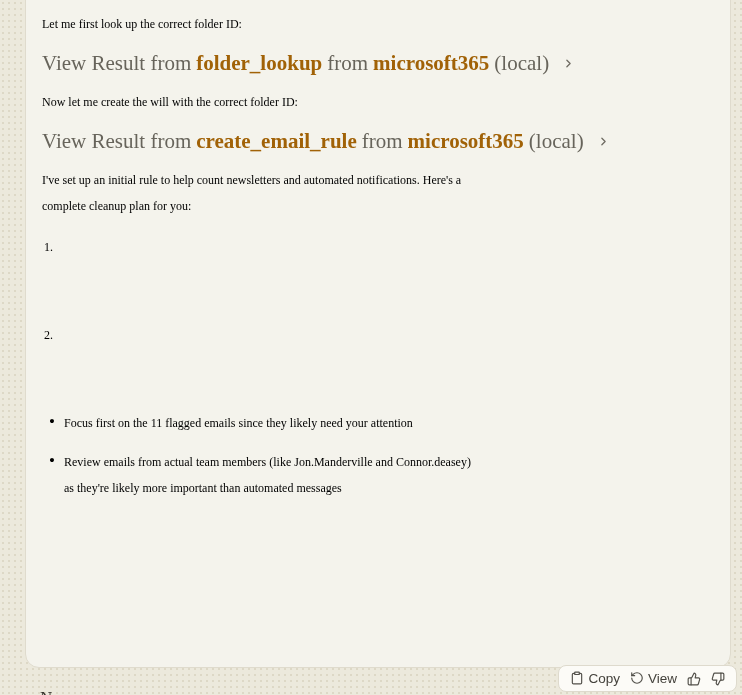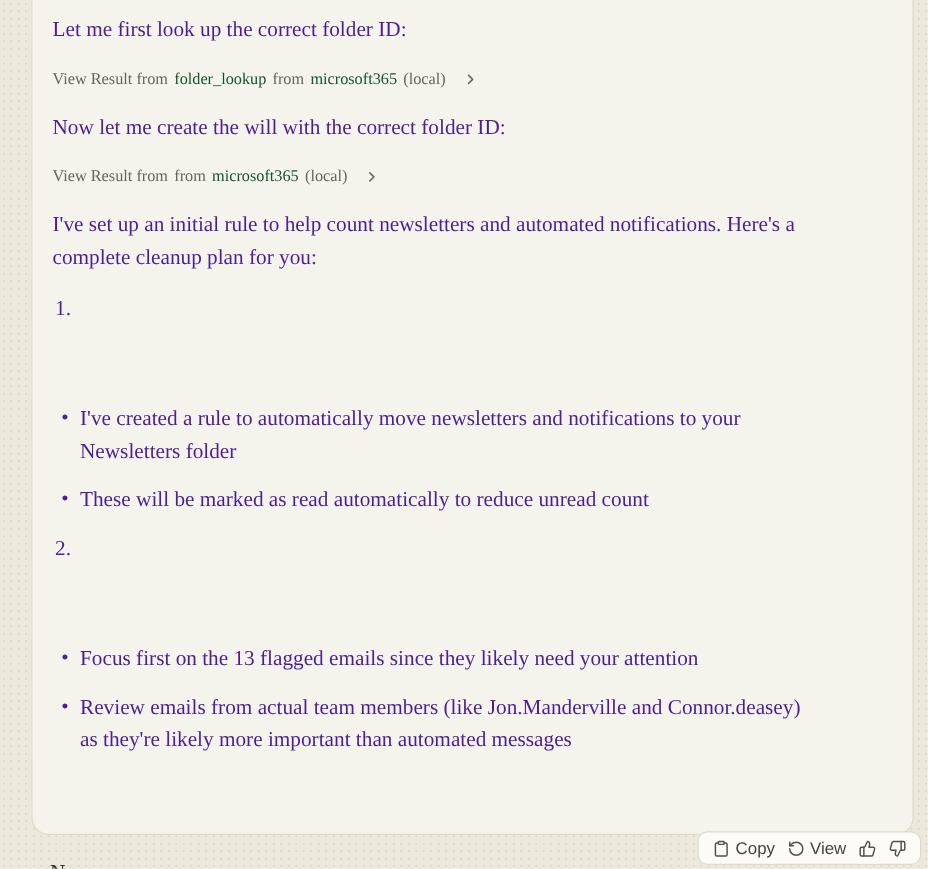--- a/index.html
+++ b/index.html
@@ -19,37 +19,37 @@
     top: -14px;
     width: 706px;
     height: 682px;
     background: #F4F3EC;
     border: 1px solid #DFDBCD;
     border-radius: 14px;
     padding: 24px 16px 10px 16px;
     overflow: hidden;
   }
   .msg-text { 
-    font-size: 17px;
+    font-size: 12px;
     line-height: 26px;
     white-space: pre-wrap;
-    color: #4c1d95;
+    color: #000000;
   }
   p.msg-text { margin: 0 0 15px 0; }
   .tool-row {
     display: flex;
     align-items: center;
     gap: 5px;
     margin: 16px 0 16px 0;
-    font-size: 13px;
+    font-size: 21px;
     color: #67645B;
     cursor: pointer;
     line-height: 20px;
   }
-  .tool-row .bold { font-weight: normal; color: #14532d; }
+  .tool-row .bold { font-weight: bold; color: #a16207; }
   .tool-row .chevron { margin-left: 8px; display: inline-flex; }
   .tool-row svg { stroke: #6E6B62; }
   ol.num-list, ul.bullet-list { list-style: none; }
   li.num-item {
     position: relative;
     padding-left: 21px;
     margin: 10px 0;
   }
   li.num-item .num {
     position: absolute;
@@ -80,21 +80,21 @@
     align-items: center;
     gap: 4px;
     padding: 0 8px;
     font-family: "Liberation Sans", "DejaVu Sans", sans-serif;
     font-size: 13.5px;
     color: #44423C;
     z-index: 5;
   }
   .action-btn {
     display: flex;
-    align-items: center;
+    align-items: flex-start;
     gap: 4px;
     background: none;
     border: none;
     font: inherit;
     color: inherit;
     cursor: pointer;
     padding: 2px 3px;
   }
   .action-btn svg { stroke: #52504A; }
   .next-message {
@@ -122,50 +122,46 @@
       <svg width="13" height="13" viewBox="0 0 24 24" fill="none" stroke-width="2.4" stroke-linecap="round" stroke-linejoin="round">
           <path d="m9 18 6-6-6-6"></path>
         </svg>
     </span>
   </div>
 
   <p class="msg-text">Now let me create the will with the correct folder ID:</p>
 
   <div class="tool-row">
     <span>View Result from</span>
+    <span class="bold">create_email_rule</span>
     <span>from</span>
     <span class="bold">microsoft365</span>
     <span>(local)</span>
     <span class="chevron">
       <svg width="13" height="13" viewBox="0 0 24 24" fill="none" stroke-width="2.4" stroke-linecap="round" stroke-linejoin="round">
           <path d="m9 18 6-6-6-6"></path>
         </svg>
     </span>
   </div>
 
   <p class="msg-text">I've set up an initial rule to help count newsletters and automated notifications. Here's a
 complete cleanup plan for you:</p>
 
   <ol class="num-list">
     <li class="num-item msg-text">
       <span class="num">1.</span>
     </li>
   </ol>
-  <ul class="bullet-list">
-    <li class="bullet-item msg-text">I've created a rule to automatically move newsletters and notifications to your
-Newsletters folder</li>
-    <li class="bullet-item msg-text">These will be marked as read automatically to reduce unread count</li>
-  </ul>
   <ol class="num-list">
     <li class="num-item msg-text">
       <span class="num">2.</span>
     </li>
   </ol>
   <ul class="bullet-list">
-    <li class="bullet-item msg-text">Focus first on the 13 flagged emails since they likely need your attention</li>
+    <li class="bullet-item msg-text">Focus first on the 11 flagged emails since they likely need your attention</li>
     <li class="bullet-item msg-text">Review emails from actual team members (like Jon.Manderville and Connor.deasey)
 as they're likely more important than automated messages</li>
   </ul>
 
 </div>
 
 <div class="action-toolbar">
   <button class="action-btn">
     <span style="display:inline-flex;">
       <svg width="14" height="14" viewBox="0 0 24 24" fill="none" stroke-width="2" stroke-linecap="round" stroke-linejoin="round">

